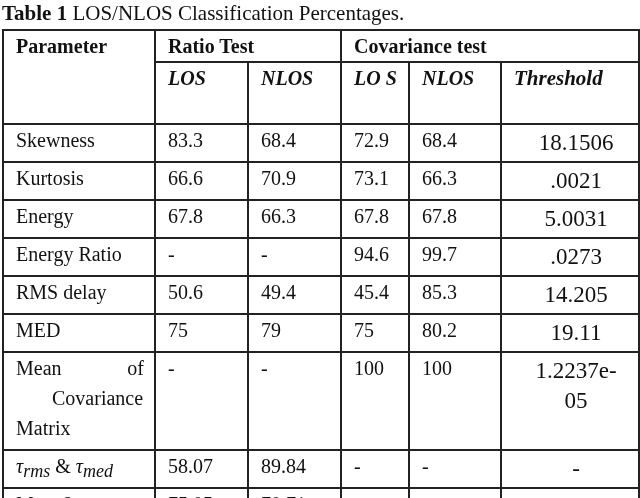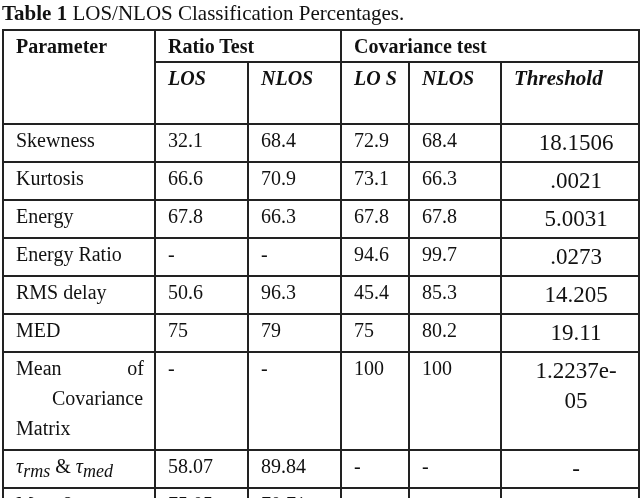--- a/index.html
+++ b/index.html
@@ -45,21 +45,21 @@
   <tr class="hdr2">
     <th class="sub">LOS</th>
     <th class="sub">NLOS</th>
     <th class="sub" style="padding-right:6px; word-break:break-all;">LO S</th>
     <th class="sub">NLOS</th>
     <th class="sub sub-large">Threshold</th>
   </tr>
 
   <tr class="r">
     <td>Skewness</td>
-    <td>32.1</td>
+    <td>83.3</td>
     <td>68.4</td>
     <td>72.9</td>
     <td>68.4</td>
     <td class="thr">18.1506</td>
   </tr>
   <tr class="r">
     <td>Kurtosis</td>
     <td>66.6</td>
     <td>70.9</td>
     <td>73.1</td>
@@ -78,21 +78,21 @@
     <td>Energy Ratio</td>
     <td>-</td>
     <td>-</td>
     <td>94.6</td>
     <td>99.7</td>
     <td class="thr">.0273</td>
   </tr>
   <tr class="r">
     <td>RMS delay</td>
     <td>50.6</td>
-    <td>96.3</td>
+    <td>49.4</td>
     <td>45.4</td>
     <td>85.3</td>
     <td class="thr">14.205</td>
   </tr>
   <tr class="r">
     <td>MED</td>
     <td>75</td>
     <td>79</td>
     <td>75</td>
     <td>80.2</td>

